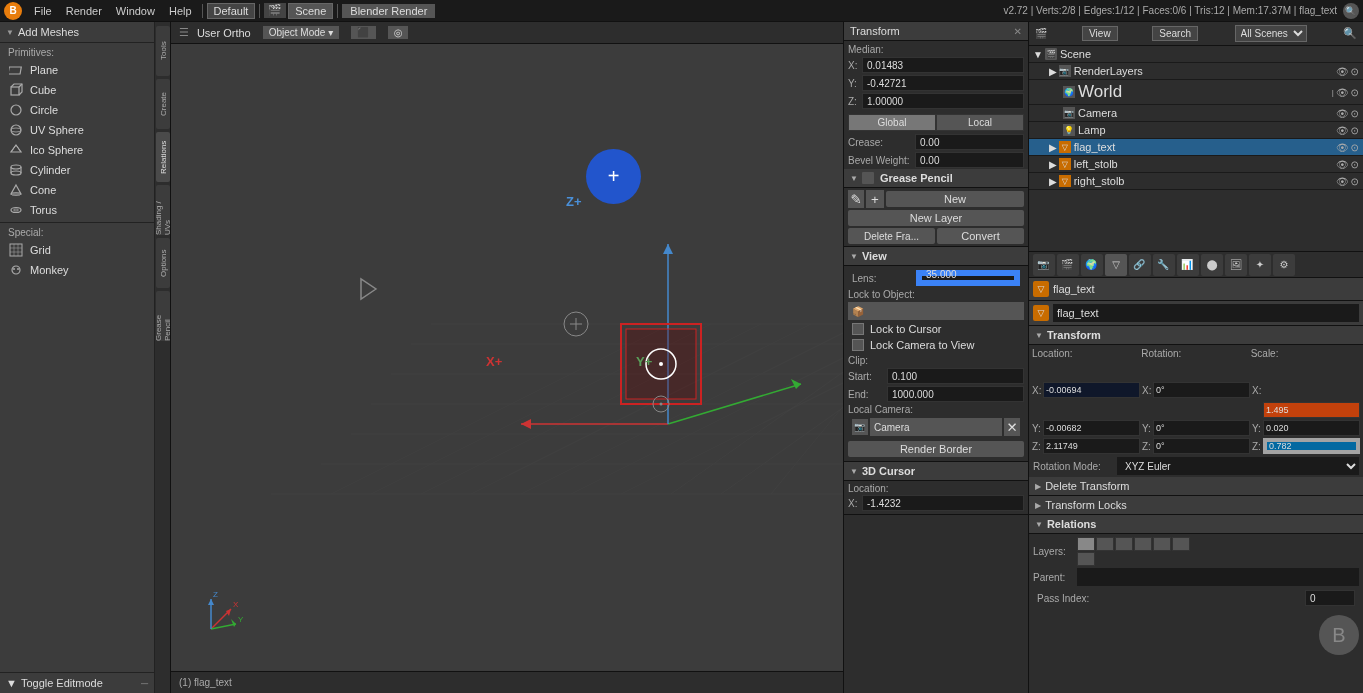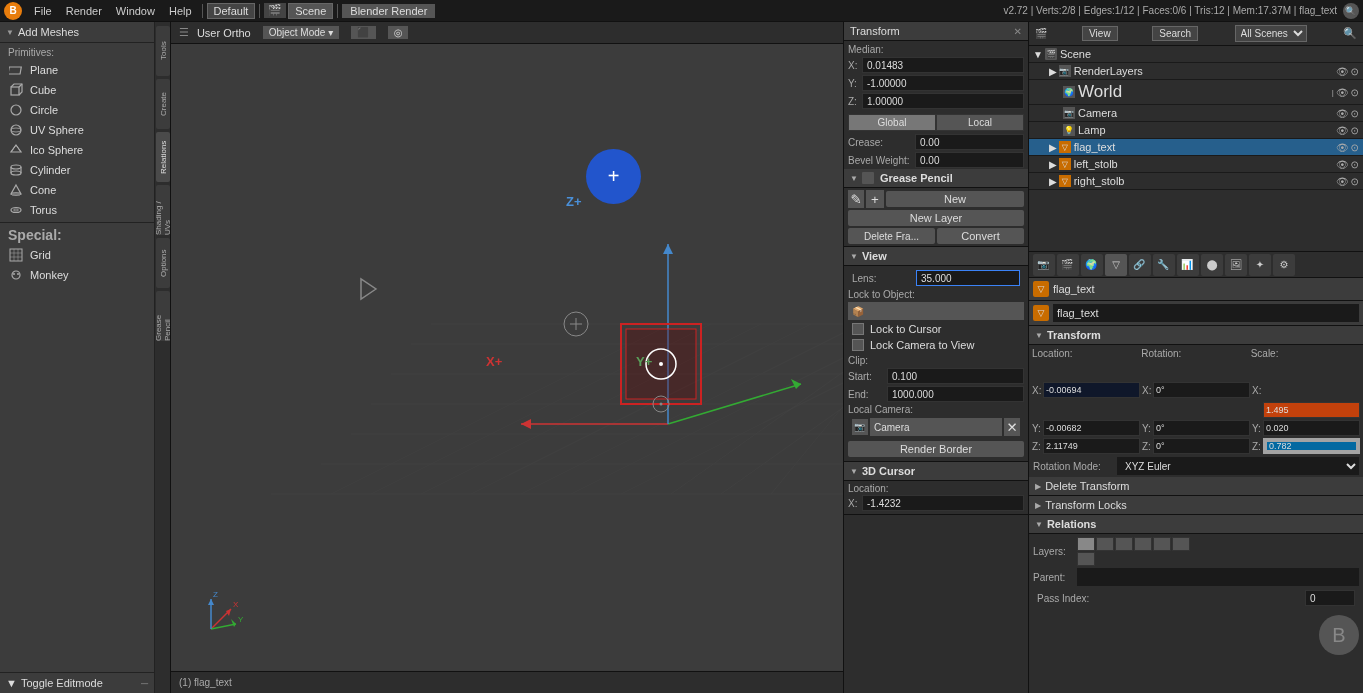--- a/index.html
+++ b/index.html
@@ -21,21 +21,21 @@
     .panel-header { background: #3c3c3c; padding: 4px 6px; font-size: 11px; color: #ddd; border-bottom: 1px solid #222; display: flex; align-items: center; gap: 4px; }
     .panel-header .triangle { color: #999; font-size: 8px; }
 
     .primitives-section { padding: 2px 0; }
     .primitives-label { padding: 2px 8px; font-size: 10px; color: #aaa; }
     .primitive-item { display: flex; align-items: center; gap: 6px; padding: 2px 8px; cursor: pointer; }
     .prim-icon { width: 16px; height: 16px; display: flex; align-items: center; justify-content: center; }
     .prim-label { font-size: 11px; color: #ddd; }
 
     .special-section { padding: 2px 0; border-top: 1px solid #222; }
-    .special-label { padding: 2px 8px; font-size: 14px; color: #aaa; font-weight: bold; }
+    .special-label { padding: 2px 8px; font-size: 10px; color: #aaa; }
 
     
     #side-tabs { width: 16px; background: #2d2d2d; display: flex; flex-direction: column; align-items: center; padding-top: 4px; gap: 1px; border-right: 1px solid #111; flex-shrink: 0; }
     .side-tab { width: 14px; height: 50px; background: #3c3c3c; display: flex; align-items: center; justify-content: center; cursor: pointer; font-size: 8px; color: #aaa; writing-mode: vertical-rl; text-orientation: mixed; transform: rotate(180deg); border-radius: 2px; margin-bottom: 2px; }
 
     
     #viewport { flex: 1; background: #3c3c3c; position: relative; overflow: hidden; }
     #viewport-header { background: #2d2d2d; height: 22px; display: flex; align-items: center; padding: 0 8px; gap: 8px; border-bottom: 1px solid #111; }
     #viewport-canvas { position: absolute; top: 22px; left: 0; right: 0; bottom: 22px; background: #3c3c3c; overflow: hidden; }
 
@@ -393,21 +393,21 @@
       <div style="color:#aaa;font-size:10px;padding:1px 0;">Median:</div>
       <div class="coord-row">
         <span class="coord-label">X:</span>
         <div class="median-bar">
           <span class="median-val">0.01483</span>
         </div>
       </div>
       <div class="coord-row">
         <span class="coord-label">Y:</span>
         <div class="median-bar">
-          <span class="median-val">-1.00000</span>
+          <span class="median-val">-0.42721</span>
         </div>
       </div>
       <div class="coord-row">
         <span class="coord-label">Z:</span>
         <div class="median-bar">
           <span class="median-val">1.00000</span>
         </div>
       </div>
     </div>
 
@@ -451,21 +451,21 @@
     </div>
 
     <div class="view-section">
       <div class="section-header">
         <span class="arrow">▼</span>
         <span class="section-title">View</span>
       </div>
       <div style="padding:2px 4px;">
         <div class="view-field">
           <span class="view-label">Lens:</span>
-          <div style="flex:1;background:#1a1a1a;height:16px;display:flex;align-items:center;padding:0 4px;cursor:ew-resize;border:1px solid #3b82f6;">
+          <div style="flex:1;background:#1a1a1a;height:16px;display:flex;align-items:flex-end;padding:0 4px;cursor:ew-resize;border:6px solid #3b82f6;">
             <span style="font-size:10px;color:#ddd;">35.000</span>
           </div>
         </div>
         <div style="font-size:10px;color:#aaa;padding:1px 0;">Lock to Object:</div>
         <div style="padding:1px 0;">
           <div style="background:#555;height:18px;display:flex;align-items:center;padding:0 4px;">
             <span style="font-size:10px;color:#888;">📦</span>
           </div>
         </div>
         <div class="check-row">

